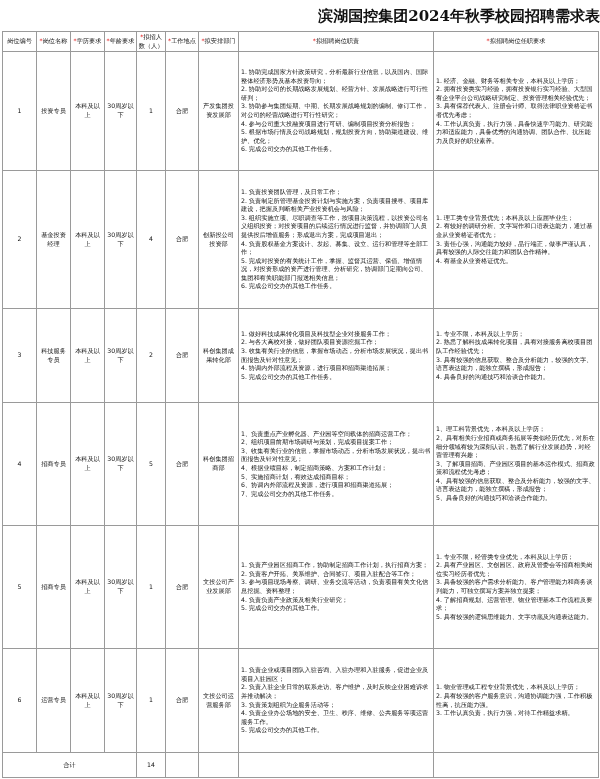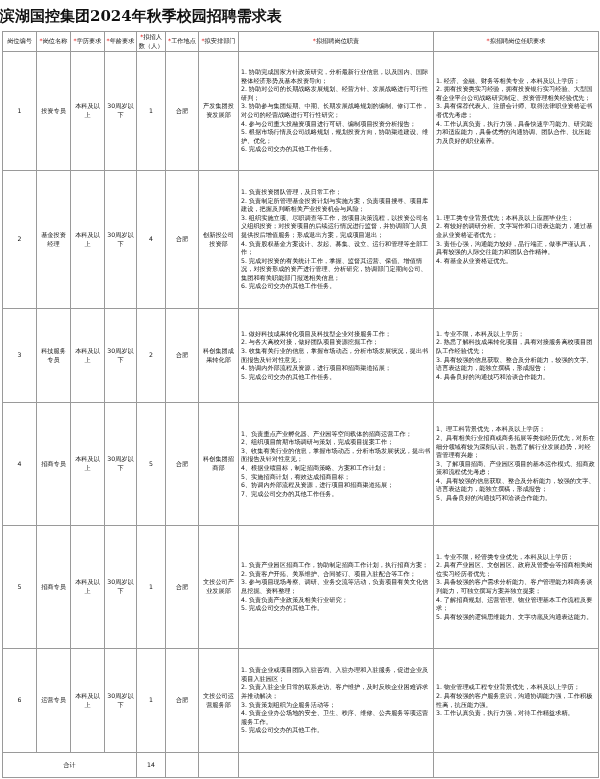--- a/index.html
+++ b/index.html
@@ -1,17 +1,17 @@
 <!DOCTYPE html>
 <html><head>
 <meta charset="utf-8">
 <style>
   html, body { margin:0; padding:0; background:#ffffff; }
   body { width:600px; height:779px; overflow:hidden; font-family:"DejaVu Sans", "Liberation Sans", sans-serif; color:#111; }
-  .title { height:30px; line-height:32px; text-align:left; font-family:"DejaVu Serif", "Liberation Serif", serif; font-size:15px; font-weight:bold; letter-spacing:0px; }
+  .title { height:30px; line-height:32px; text-align:right; font-family:"DejaVu Serif", "Liberation Serif", serif; font-size:15px; font-weight:bold; letter-spacing:0px; }
   table.grid { position:absolute; left:2px; top:31px; width:596px; border-collapse:collapse; table-layout:fixed; }
   table.grid td, table.grid th { border:1px solid #9a9a9a; font-size:6.2px; line-height:8.6px; padding:0 2px; vertical-align:middle; }
   table.grid th { font-weight:normal; text-align:center; height:19px; padding:0 1px; }
   td.c { text-align:center; }
   td.list { text-align:left; padding-left:2px; padding-right:2px; }
   .req { color:#e00000; }
   .line { display:block; }
   tr.total td { height:24px; }
 </style>
 </head>

